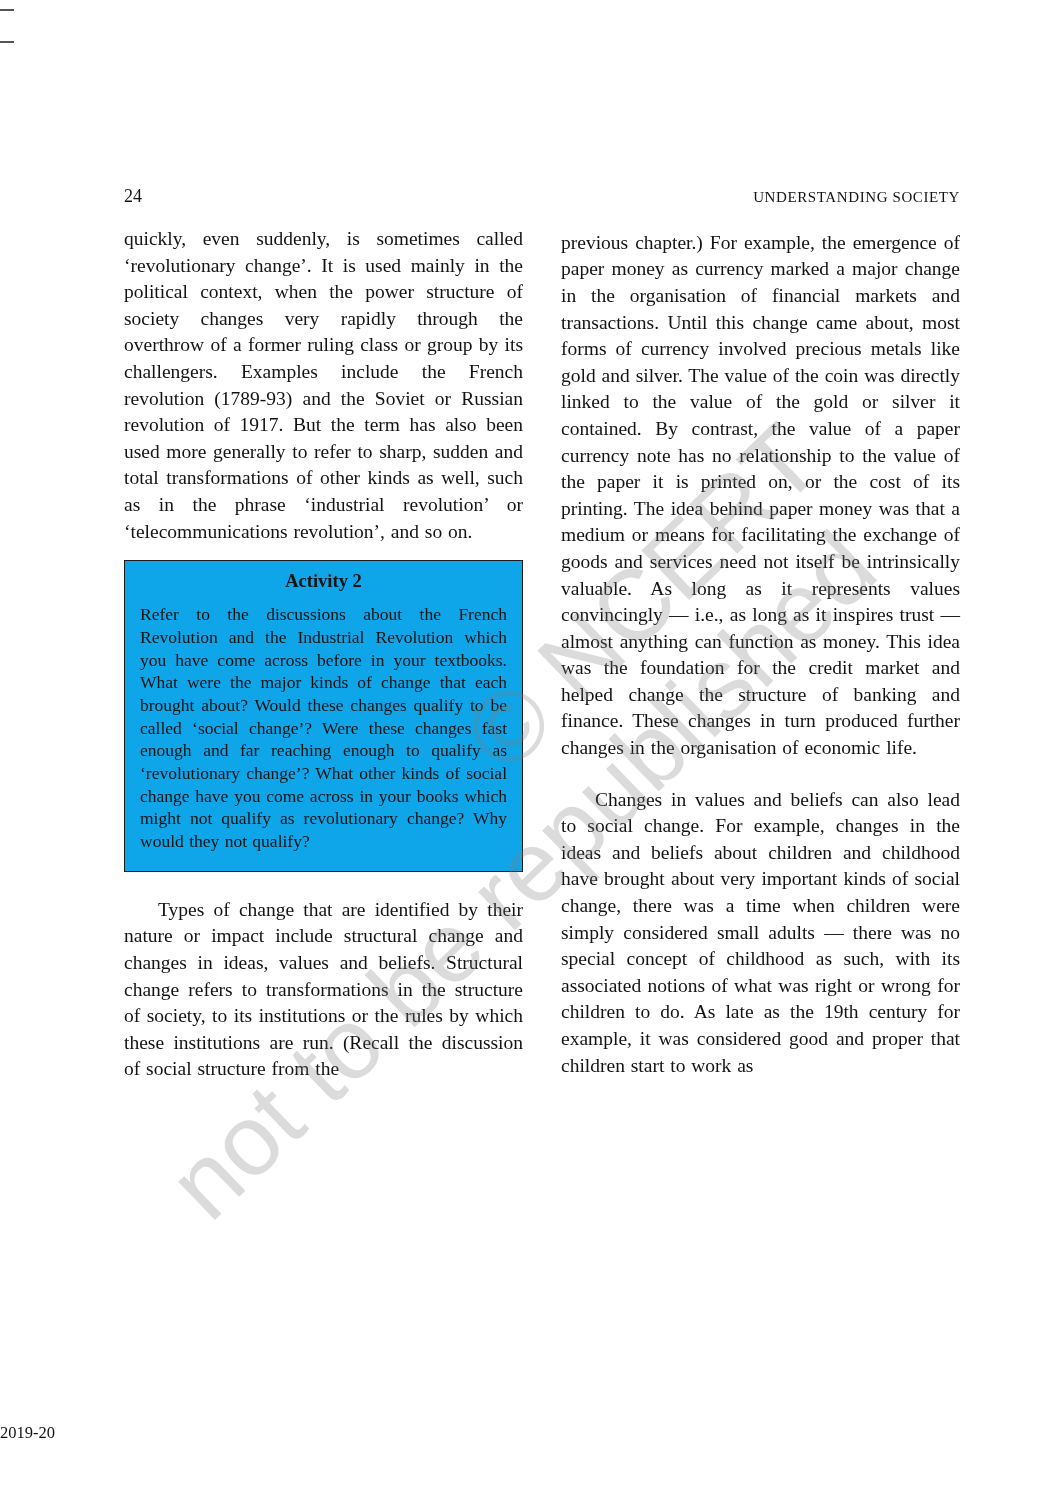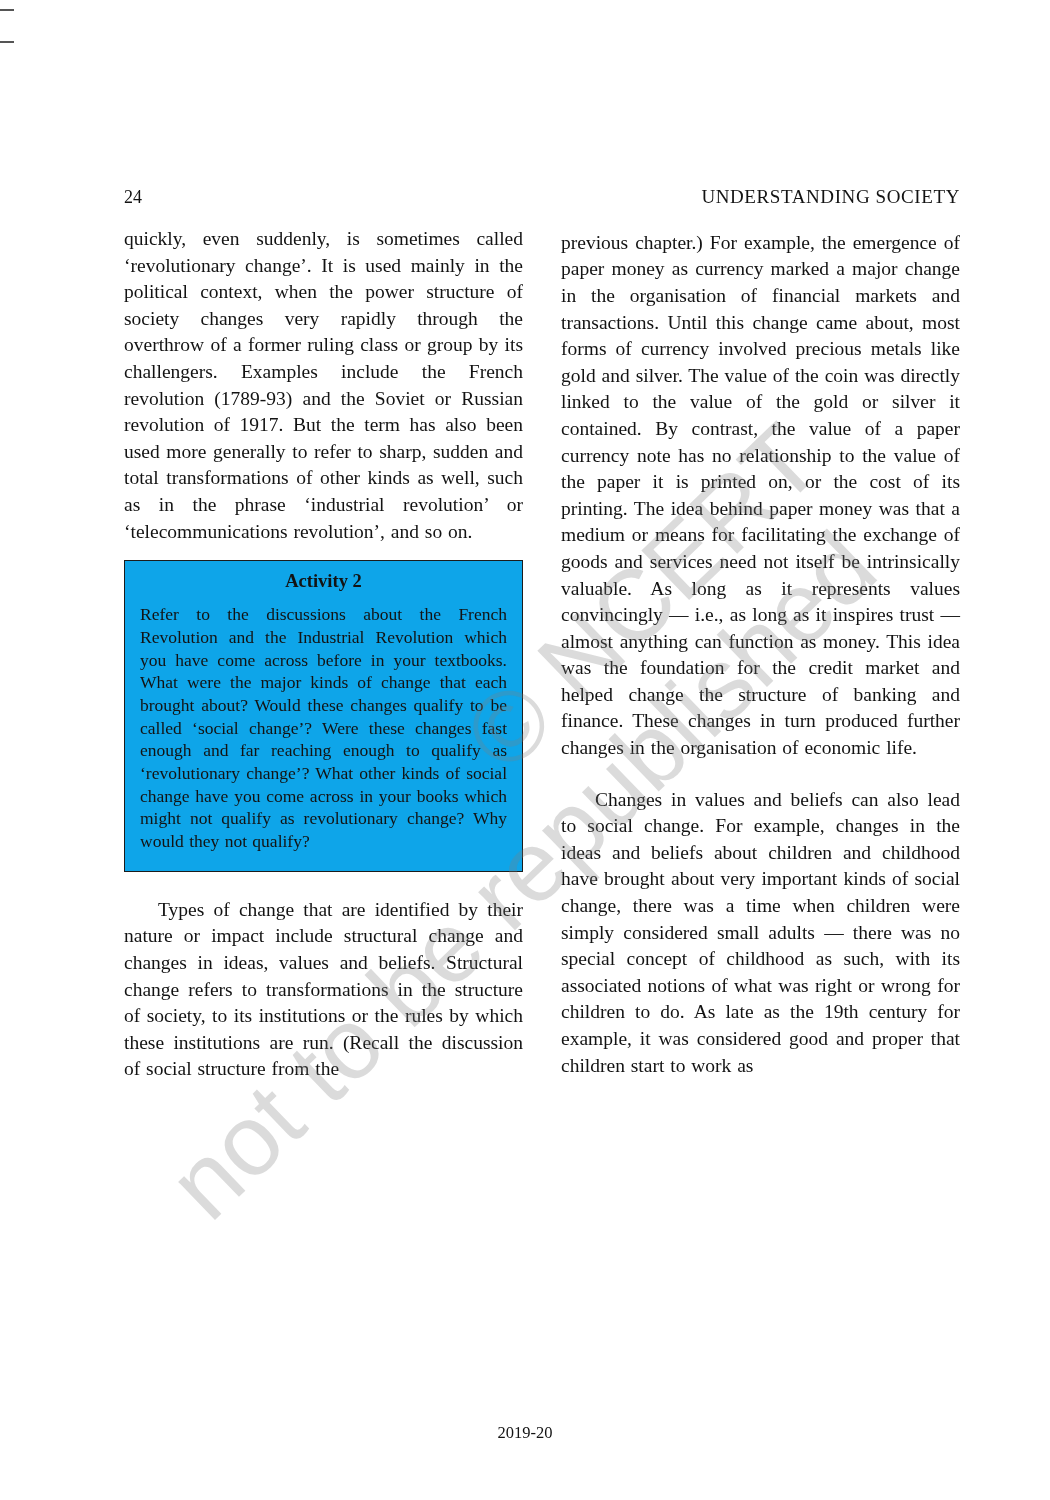--- a/index.html
+++ b/index.html
@@ -33,21 +33,21 @@
     left: 124px;
     width: 836px;
     display: flex;
     justify-content: space-between;
     align-items: baseline;
   }
   .page-number {
     font-size: 18px;
   }
   .running-header {
-    font-size: 19px;
+    font-size: 15px;
     letter-spacing: 0.6px;
   }
 
   .columns {
     position: absolute;
     top: 226px;
     left: 124px;
     width: 836px;
     display: flex;
     gap: 38px;
@@ -88,21 +88,20 @@
     font-size: 17.5px !important;
     line-height: 22.7px !important;
     text-align: justify;
   }
 
   .page-footer {
     position: absolute;
     top: 1423px;
     left: 0;
     width: 1050px;
-    text-align: center;
     font-size: 16.5px;
   }
 
   .watermark {
     position: absolute;
     top: 0;
     left: 0;
     width: 1050px;
     height: 1500px;
     pointer-events: none;

